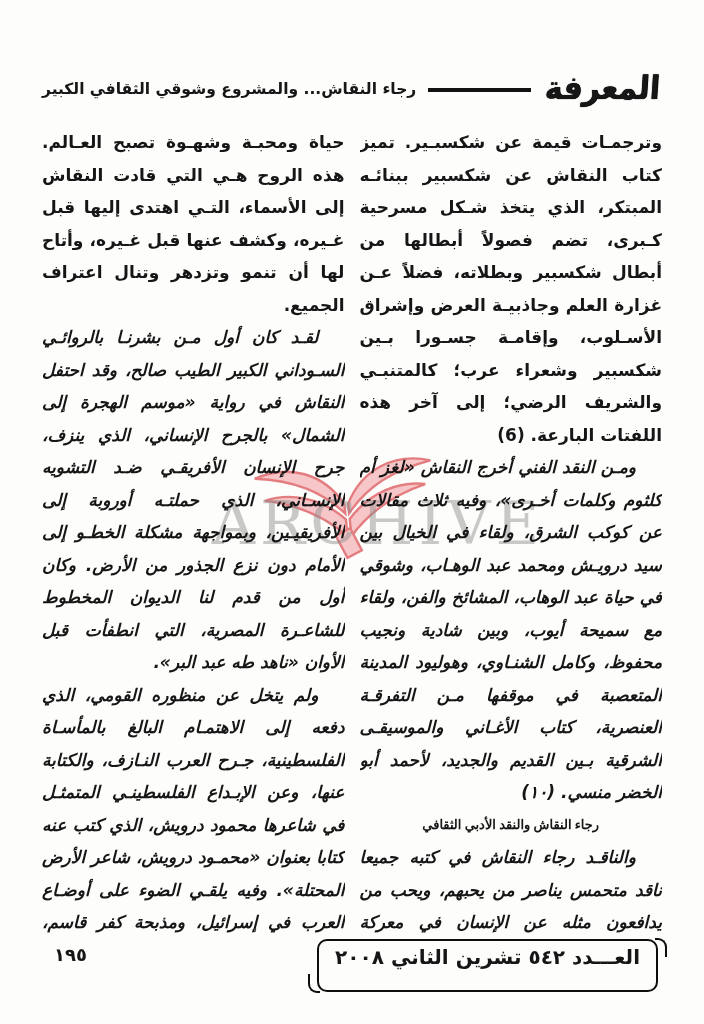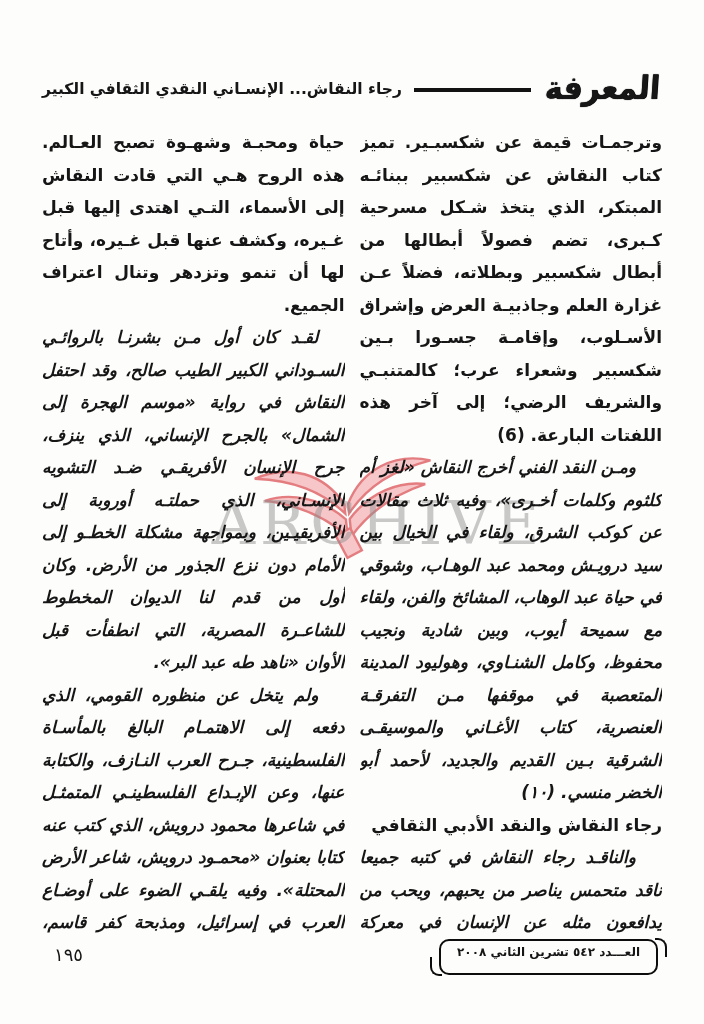--- a/index.html
+++ b/index.html
@@ -42,30 +42,30 @@
     display:flex;direction:rtl;gap:15px;
   }
   .col{
     flex:1 1 0;overflow:hidden;direction:rtl;
     font-size:17px;font-weight:600;line-height:32.5px;
     text-align:justify;text-justify:inter-word;
   }
   .col p{margin:0;}
   .col p.indent{text-indent:26px;font-style:italic;}
   .section-heading{
-    font-weight:bold;margin:0;font-size:17px;
+    font-weight:bold;text-align:center;margin:0;font-size:13px;font-family:Liberation Serif, serif;
   }
   .page-number{
-    position:absolute;left:54px;top:944px;font-size:18px;font-weight:normal;
+    position:absolute;left:54px;top:944px;font-size:18px;font-weight:bold;
     letter-spacing:1px;
   }
   .issue-box{
     position:absolute;right:46px;top:939px;
     border:2px solid #0d0d0d;border-radius:10px;
-    padding:4px 16px 14px 16px;font-size:12px;font-weight:bold;
+    padding:4px 16px 21px 16px;font-size:20px;font-weight:bold;
     direction:rtl;white-space:nowrap;background:#fdfdfc;
   }
   .issue-box::before{
     content:"";position:absolute;right:-11px;top:-3px;width:10px;height:17px;
     border-right:2px solid #0d0d0d;border-top:2px solid #0d0d0d;border-top-right-radius:9px;
   }
   .issue-box::after{
     content:"";position:absolute;left:-11px;bottom:-3px;width:10px;height:17px;
     border-left:2px solid #0d0d0d;border-bottom:2px solid #0d0d0d;border-bottom-left-radius:9px;
   }
@@ -86,21 +86,21 @@
       </g>
     </svg>
     <div class="wm-word">ARCHIVE</div>
   </div>
 
   <div class="content">
 
     <div class="header">
       <div class="logo">المعرفة</div>
       <div class="header-rule"></div>
-      <div class="article-title">رجاء النقاش... الإنسـاني النقدي الثقافي الكبير</div>
+      <div class="article-title">رجاء النقاش... والمشروع وشوقي الثقافي الكبير</div>
     </div>
 
     <div class="columns">
 
       <div class="col">
         <p>وترجمـات قيمة عن شكسبـير. تميز كتاب النقاش عن شكسبير ببنائـه المبتكر، الذي يتخذ شـكل مسرحية كـبرى، تضم فصولاً أبطالها من أبطال شكسبير وبطلاته، فضلاً عـن غزارة العلم وجاذبيـة العرض وإشراق الأسـلوب، وإقامـة جسـورا بـين شكسبير وشعراء عرب؛ كالمتنبـي والشريف الرضي؛ إلى آخر هذه اللفتات البارعة. (6)</p>
         <p class="indent">ومـن النقد الفني أخرج النقاش «لغز أم كلثوم وكلمات أخـرى»، وفيه ثلاث مقالات عن كوكب الشرق، ولقاء في الخيال بين سيد درويـش ومحمد عبد الوهـاب، وشوقي في حياة عبد الوهاب، المشائخ والفن، ولقاء مع سميحة أيوب، وبين شادية ونجيب محفوظ، وكامل الشنـاوي، وهوليود المدينة المتعصبة في موقفها مـن التفرقـة العنصرية، كتاب الأغـاني والموسيقـى الشرقية بـين القديم والجديد، لأحمد أبو الخضر منسي. (١٠)</p>
         <p class="section-heading">رجاء النقاش والنقد الأدبي الثقافي</p>
         <p class="indent">والناقـد رجاء النقاش في كتبه جميعا ناقد متحمس يناصر من يحبهم، ويحب من يدافعون مثله عن الإنسان في معركة البقاء. تبرز العلاقة الحميمـة بين الحياة والكتابة عنده؛ فهـو يعاني الحياة ويحمـل في قلبه الفجيعـة دائما. فالفجيعـة في قلبه تصبح</p>
       </div>

